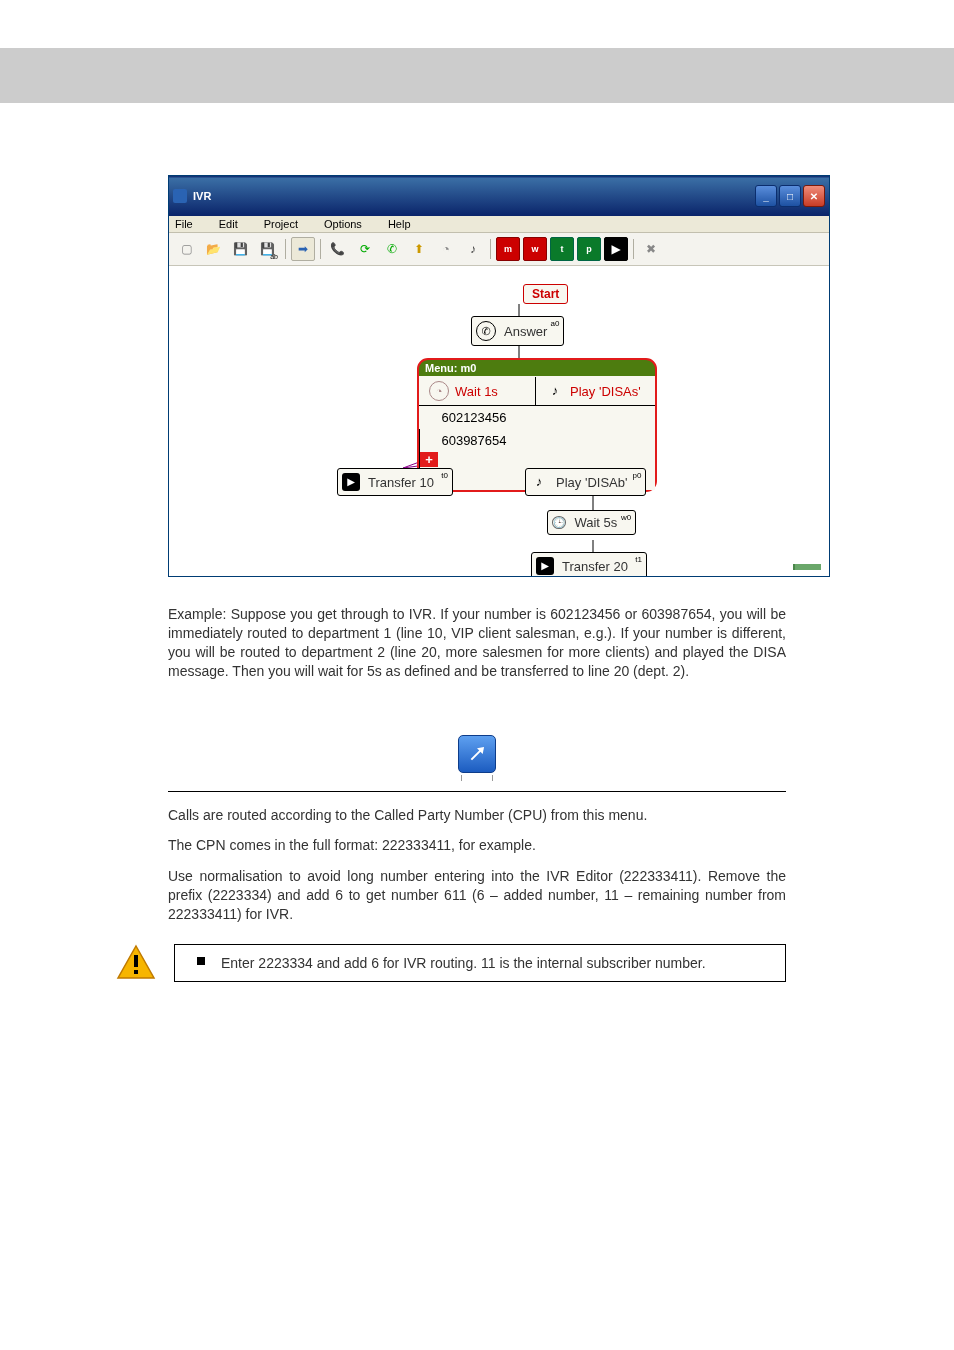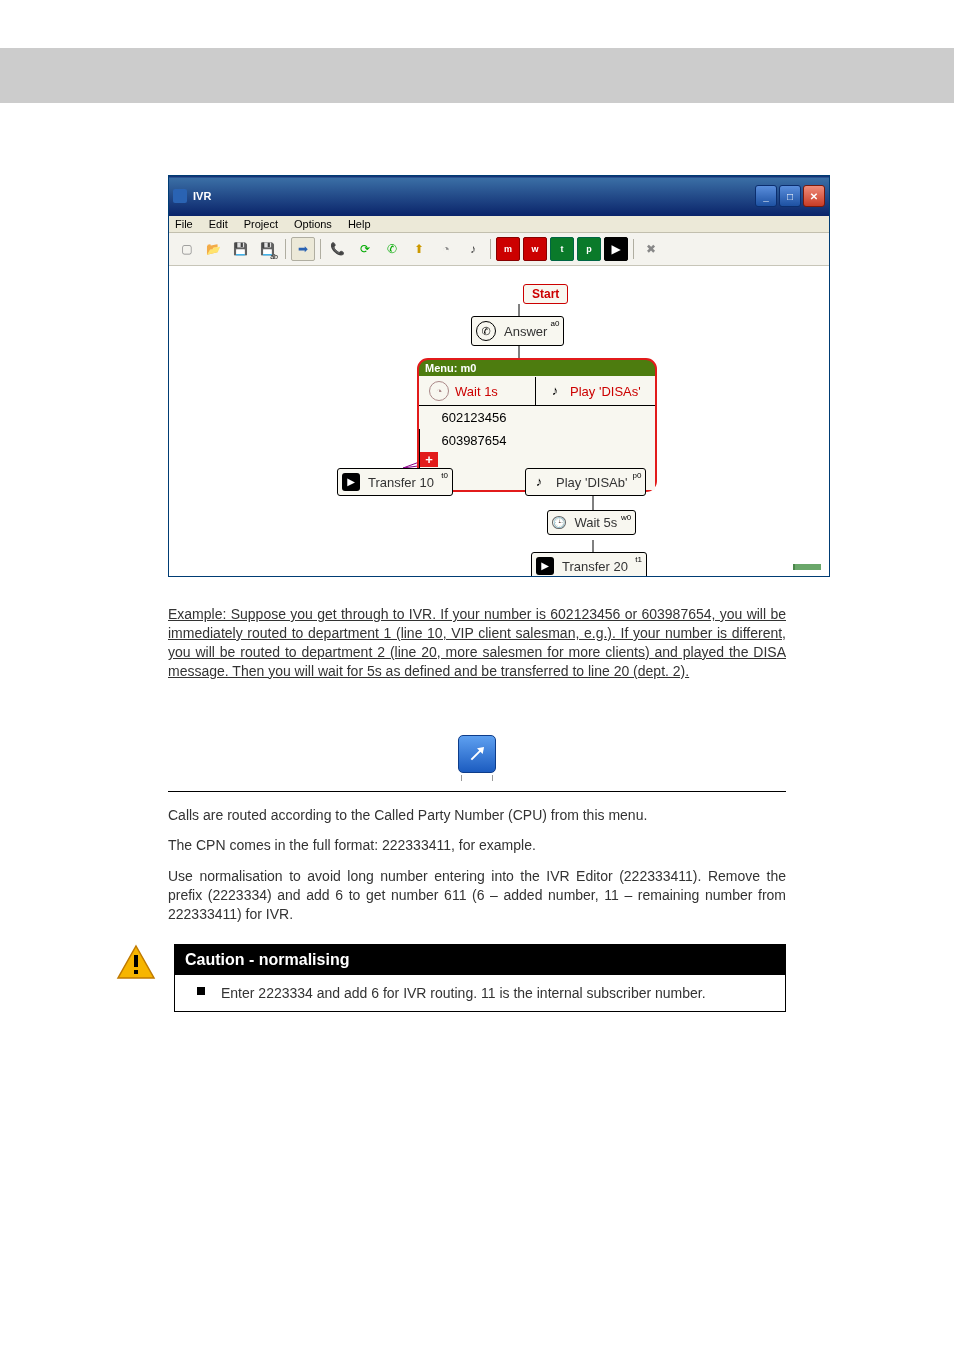--- a/index.html
+++ b/index.html
@@ -74,21 +74,21 @@
   }
   .win-btn.close {
     background: linear-gradient(to bottom, #f08c7a, #c73c26);
     border: 1px solid #7a1a0b;
   }
   .win-menubar {
     background: #ece9d8;
     border-bottom: 1px solid #c2bfae;
     padding: 2px 6px;
     display: flex;
-    gap: 16px;
+    gap: 26px;
     font-size: 11px;
     color: #000;
   }
   .win-menubar span { cursor: default; }
   .win-toolbar {
     background: #f4f3ee;
     border-bottom: 1px solid #c7c5b8;
     padding: 4px 6px;
     display: flex;
     align-items: center;
@@ -255,21 +255,20 @@
     height: 310px;
     pointer-events: none;
   }
 
   .bodytext {
     font-size: 14px;
     line-height: 1.35;
     color: #333;
     margin-top: 28px;
     text-align: justify;
-    text-decoration: underline;
   }
 
   .icon-block {
     margin-top: 54px;
     display: flex;
     justify-content: center;
   }
   .icon-block .biggoto {
     width: 36px; height: 36px;
     background: linear-gradient(to bottom, #5ea0f0, #1c5cc0);
@@ -509,21 +508,20 @@
 
     <div class="callout-row">
       <div class="warn-triangle">
         <svg viewBox="0 0 40 36">
           <polygon points="20,2 38,34 2,34" fill="#f7b500" stroke="#c07a00" stroke-width="1.5"></polygon>
           <rect x="18" y="11" width="4" height="12" fill="#000"></rect>
           <rect x="18" y="26" width="4" height="4" fill="#000"></rect>
         </svg>
       </div>
       <div class="callout">
-        <div class="callout-head">Caution - normalising</div>
         <div class="callout-body">
           <div class="bullet"></div>
           <span>Enter 2223334 and add 6 for IVR routing. 11 is the internal subscriber number.</span>
         </div>
       </div>
     </div>
 
   </div>
 </div>
 

